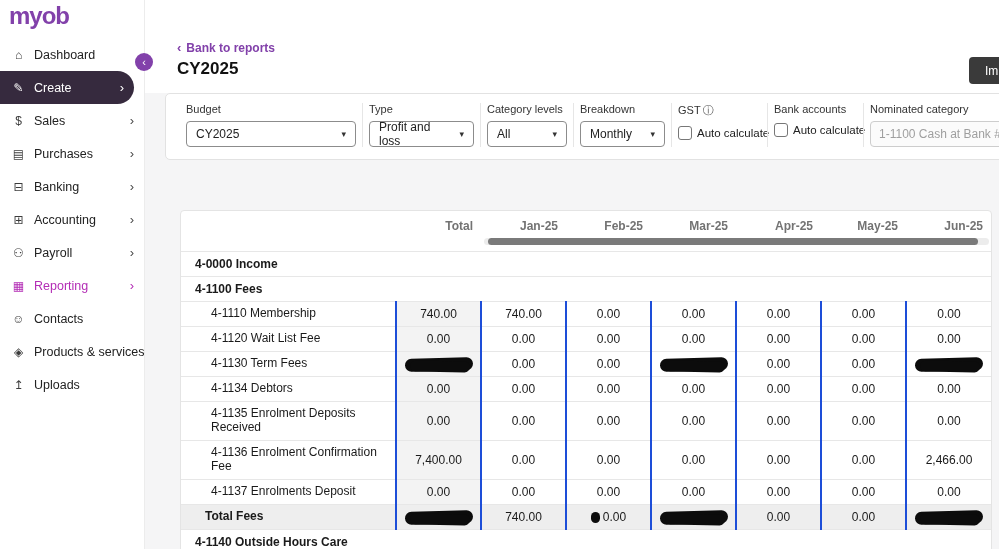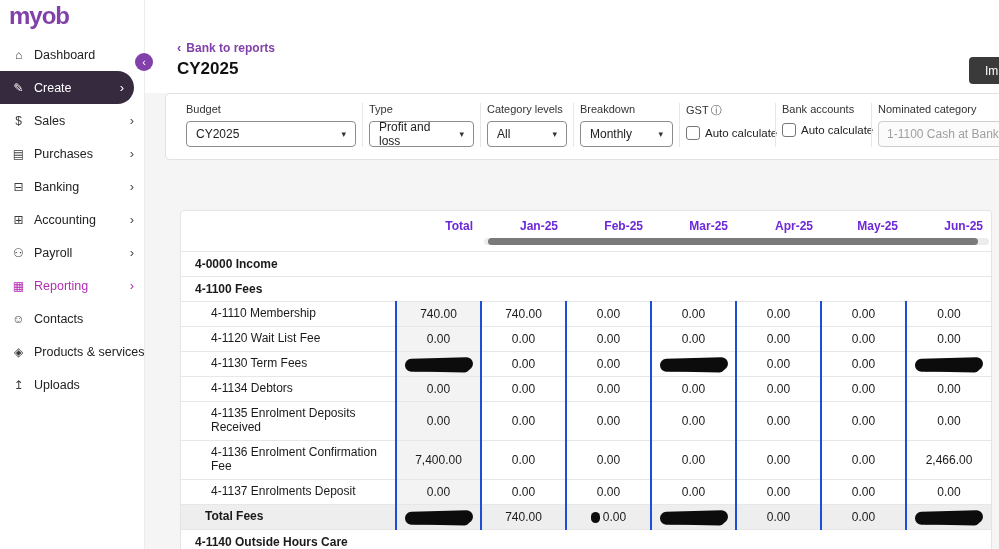--- a/index.html
+++ b/index.html
@@ -37,21 +37,21 @@
   .cb { width:14px; height:14px; border:1.5px solid #777; border-radius:3px; background:#fff; flex:0 0 auto; }
   .info { color:#555; font-size:11px; margin-left:2px; cursor:pointer; }
   .ninput { height:26px; width:158px; border:1px solid #cdcdcd; border-radius:4px; background:#fbfbfb; color:#9f9f9f; font-size:12px; padding:0 8px; font-family:inherit; }
 
   
   .table-card { position:absolute; left:35px; top:210px; width:812px; background:#fff; border:1px solid #e4e4e4; border-radius:4px 4px 0 0; }
   .hscroll { position:absolute; top:27px; left:303px; width:505px; height:7px; background:#ececec; border-radius:4px; }
   .hthumb { position:absolute; left:4px; top:0; height:7px; width:490px; background:#7a7a7a; border-radius:4px; cursor:pointer; }
   table { border-collapse:collapse; width:810px; table-layout:fixed; font-size:12px; }
   col.c-label { width:215px; } col.c-num { width:85px; }
-  thead th { font-weight:700; text-align:right; padding:8px 8px 18px; color:#6d28d9; font-size:12px; }
+  thead th { font-weight:700; text-align:right; padding:8px 8px 18px; color:#737373; font-size:12px; }
   tbody td { border-top:1px solid #e7e7e7; padding:5px 8px; color:#1a1a1a; }
   td.num { border-left:2px solid #1d4ed8; text-align:center; white-space:nowrap; }
   td.sec { font-weight:700; padding-left:14px; }
   td.lab { padding-left:30px; line-height:1.15; }
   tr.total td { background:#eeeeee;margin-top:12px; }
   tr.total td.lab { padding-left:24px; font-weight:700; }
   tr.account td.totalcol { background:#f3f3f3; }
   .scrib { display:inline-block; height:13px; background:#0c0c0c; border-radius:7px; vertical-align:middle; position:relative; }
   .scrib.wide { width:68px; transform:rotate(-1.5deg); }
   .scrib.wide::after { content:""; position:absolute; left:5px; top:3px; right:3px; height:11px; background:#0c0c0c; border-radius:6px; transform:rotate(2.5deg); }
@@ -150,21 +150,21 @@
       <div class="fgroup">
         <div class="flabel">Category levels</div>
         <div class="select" style="width:80px">
           <span>All</span>
           <span class="schev">▾</span>
         </div>
       </div>
       <div class="vdiv"></div>
       <div class="fgroup">
         <div class="flabel">Breakdown</div>
-        <div class="select" style="width:93px">
+        <div class="select" style="width:85px">
           <span>Monthly</span>
           <span class="schev">▾</span>
         </div>
       </div>
       <div class="vdiv"></div>
       <div class="fgroup" style="width:95px">
         <div class="flabel"><span>GST</span><span class="info">ⓘ</span></div>
         <label class="cbrow">
           <span class="cb"></span>
           <span>Auto calculate</span>

